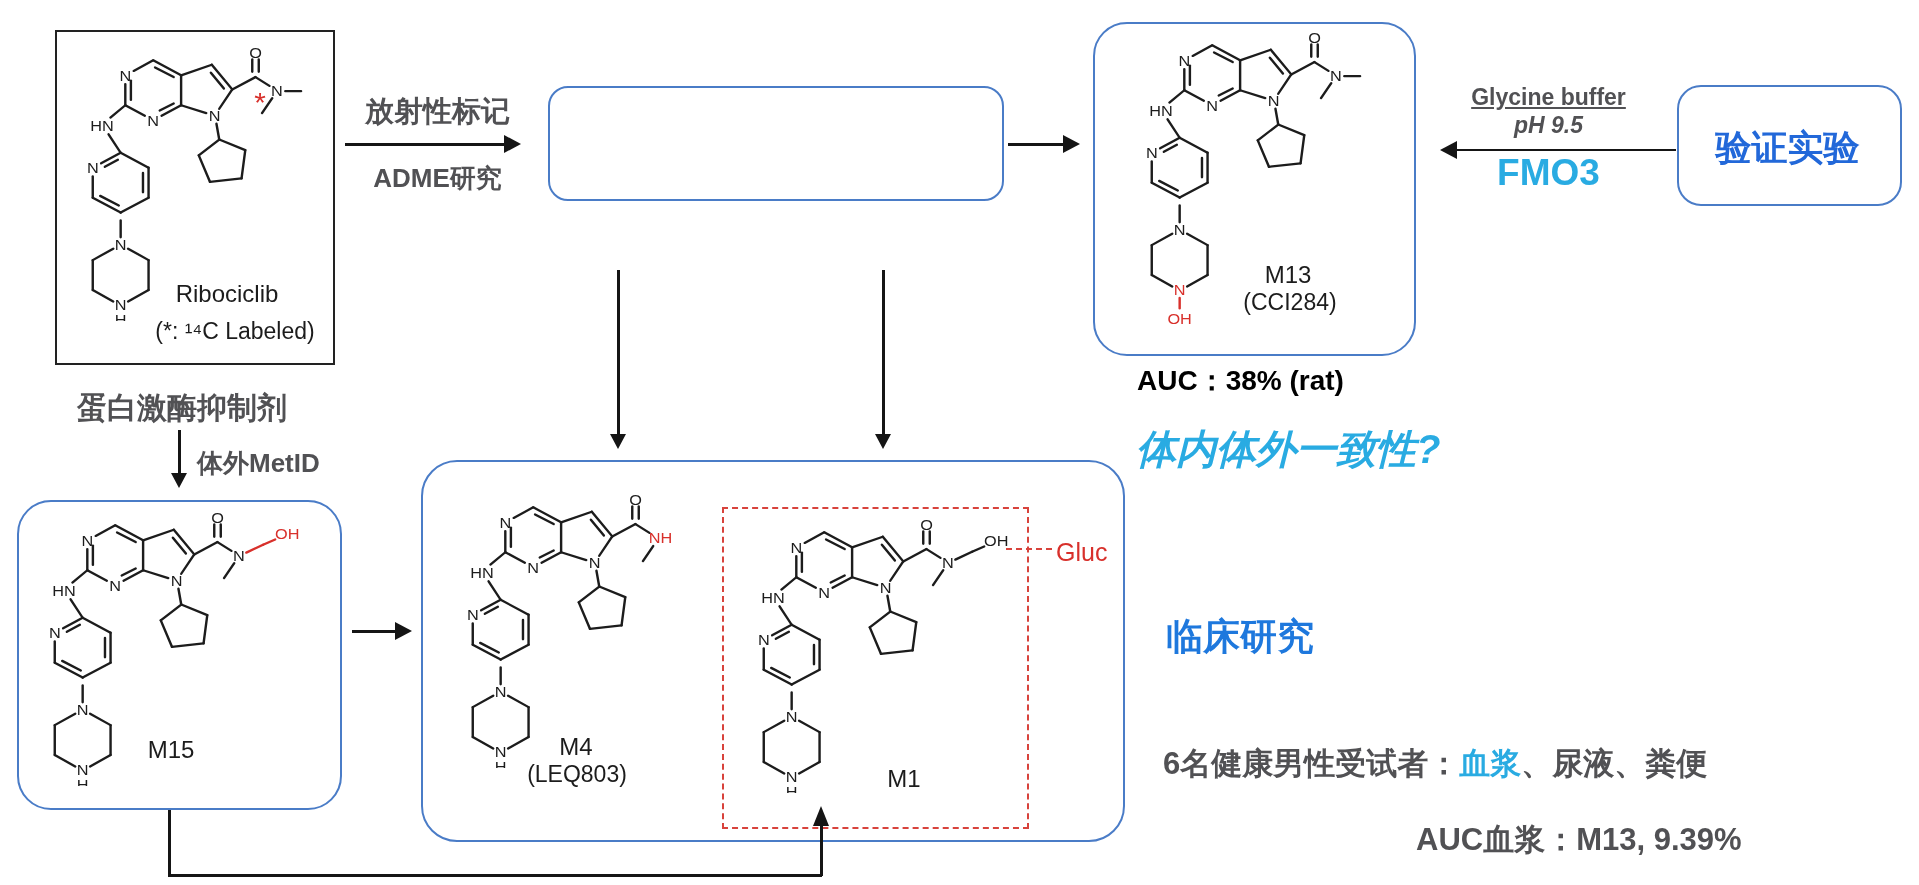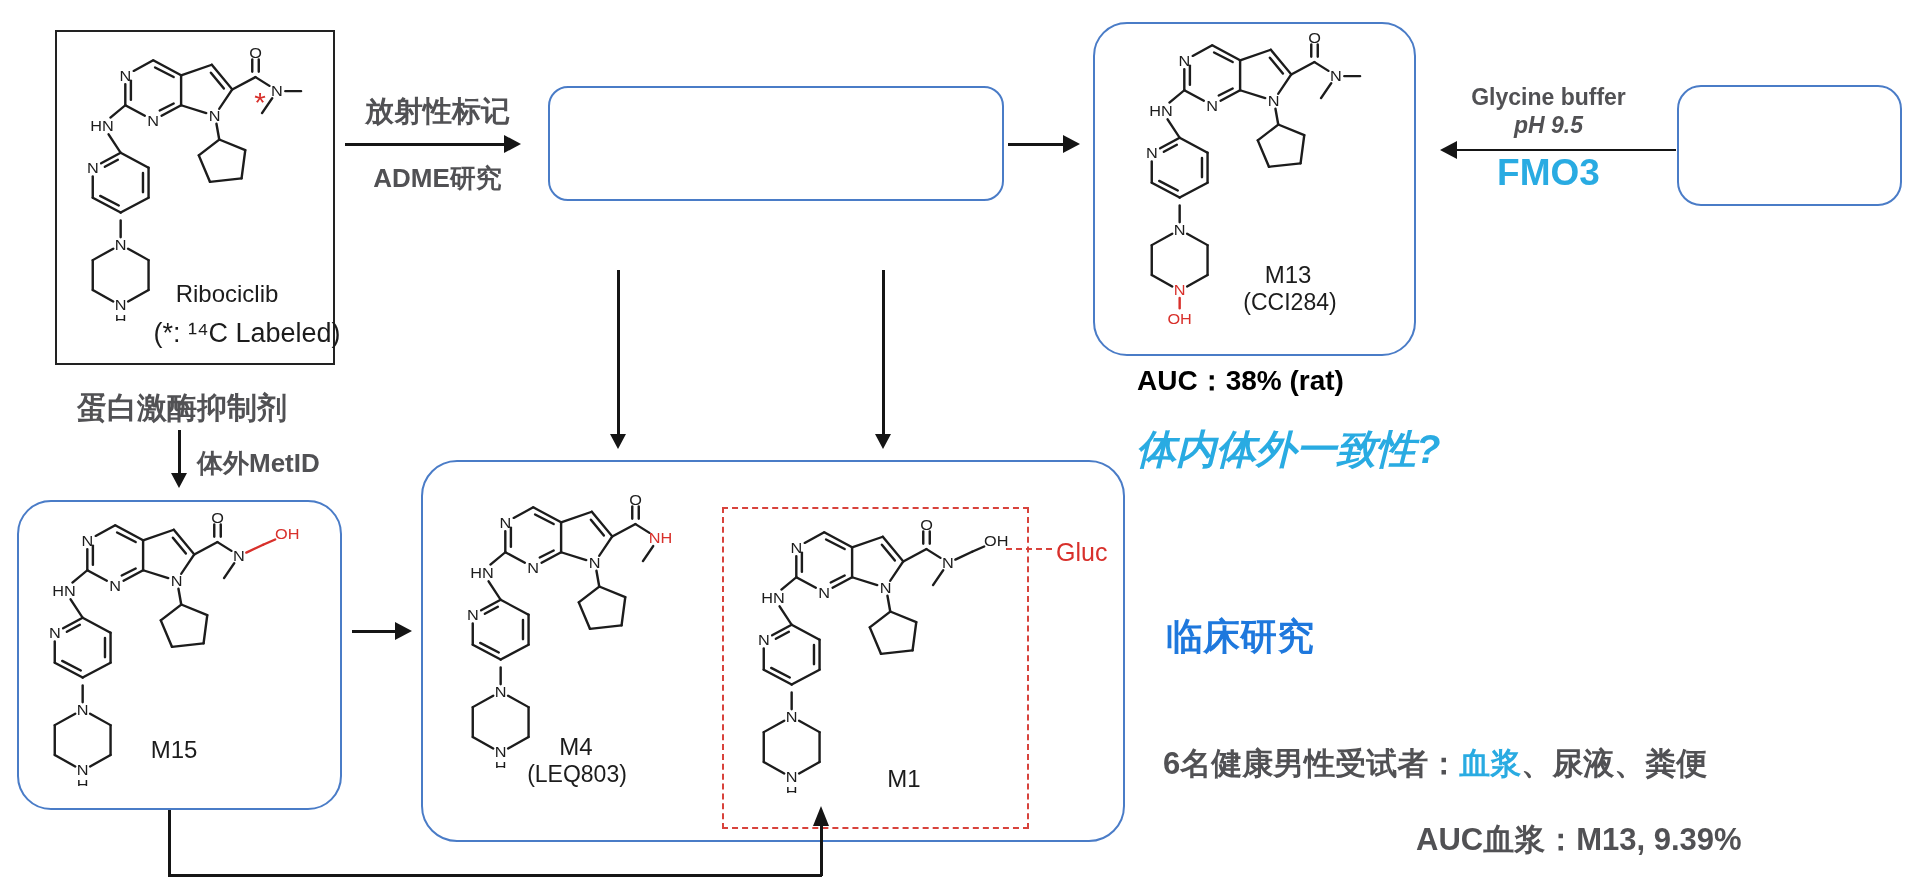--- a/index.html
+++ b/index.html
@@ -82,21 +82,21 @@
         <text x="62" y="232" fill="#1c1c1c" font-size="17.5" text-anchor="middle" dominant-baseline="central" font-family="Liberation Sans, sans-serif">N</text>
         <line x1="239" y1="57" x2="256" y2="57" stroke="#1c1c1c" stroke-width="2.6" stroke-linecap="round"></line>
         <line x1="225" y1="65" x2="214" y2="82" stroke="#1c1c1c" stroke-width="2.6" stroke-linecap="round"></line>
         <text x="230" y="57" fill="#1c1c1c" font-size="17.5" text-anchor="middle" dominant-baseline="central" font-family="Liberation Sans, sans-serif">N</text>
         <text x="212" y="70" fill="#d8302b" font-size="32" text-anchor="middle" dominant-baseline="central" font-family="Liberation Sans, sans-serif">*</text>
         <text x="62" y="300" fill="#1c1c1c" font-size="17.5" text-anchor="middle" dominant-baseline="central" font-family="Liberation Sans, sans-serif">N</text>
         <text x="62" y="317" fill="#1c1c1c" font-size="17.5" text-anchor="middle" dominant-baseline="central" font-family="Liberation Sans, sans-serif">H</text>
       </svg>
     </div>
   <div class="blackcap" style="left:152px;top:280px;width:150px;font-size:24px;">Ribociclib</div>
-  <div class="blackcap" style="left:147px;top:318px;width:200px;font-size:27px;">(*: ¹⁴C Labeled)</div>
+  <div class="blackcap" style="left:135px;top:318px;width:200px;font-size:23px;">(*: ¹⁴C Labeled)</div>
 
   <div class="t ctr" style="left:340px;top:92px;width:195px;font-size:29px;">放射性标记</div>
   <div class="hl" style="left:345px;top:143px;width:160px;"></div>
   <div class="ah-r" style="left:504px;top:135px;"></div>
   <div class="t ctr" style="left:340px;top:161px;width:195px;font-size:26px;">ADME研究</div>
 
   <div class="bluebox" style="left:548px;top:86px;width:452px;height:111px;border-radius:20px;"></div>
 
   <div class="hl" style="left:1008px;top:143px;width:56px;"></div>
   <div class="ah-r" style="left:1063px;top:135px;"></div>
@@ -158,27 +158,28 @@
         <text x="230" y="57" fill="#1c1c1c" font-size="17.5" text-anchor="middle" dominant-baseline="central" font-family="Liberation Sans, sans-serif">N</text>
         <line x1="62" y1="309" x2="62" y2="321" stroke="#d8302b" stroke-width="2.6" stroke-linecap="round"></line>
         <text x="62" y="300" fill="#d8302b" font-size="17.5" text-anchor="middle" dominant-baseline="central" font-family="Liberation Sans, sans-serif">N</text>
         <text x="62" y="333" fill="#d8302b" font-size="17.5" text-anchor="middle" dominant-baseline="central" font-family="Liberation Sans, sans-serif">OH</text>
       </svg>
     </div>
   <div class="blackcap" style="left:1238px;top:261px;width:100px;font-size:24px;">M13</div>
   <div class="blackcap" style="left:1215px;top:289px;width:150px;font-size:23px;">(CCI284)</div>
   <div class="t aucblue" style="left:1137px;top:362px;font-size:28px;font-weight:600;">AUC：38% (rat)</div>
 
-  <div class="t ctr" style="left:1456px;top:84px;width:185px;font-size:23px;">Glycine buffer</div>
+  <div class="t ctr" style="left:1456px;top:84px;width:185px;font-size:23px;text-decoration:underline;">Glycine buffer</div>
   <div class="t ctr" style="left:1456px;top:112px;width:185px;font-size:23px;font-style:italic;">pH 9.5</div>
   <div class="ah-l" style="left:1440px;top:141px;"></div>
   <div class="hl" style="left:1455px;top:148.5px;width:221px;"></div>
   <div class="t ctr cyan" style="left:1456px;top:152px;width:185px;font-size:37px;">FMO3</div>
 
   <div class="bluebox" style="left:1677px;top:85px;width:221px;height:117px;border-radius:24px;border-width:2.5px;"></div>
+  <div class="t ctr blue" style="left:1677px;top:124px;width:221px;font-size:36px;">验证实验</div>
 
   <div class="t cyan" style="left:1136px;top:422px;font-size:40px;font-style:italic;">体内体外一致性?</div>
 
   <div class="t" style="left:77px;top:388px;font-size:30px;">蛋白激酶抑制剂</div>
   <div class="vl" style="left:178px;top:430px;height:45px;"></div>
   <div class="ah-d" style="left:171px;top:473px;"></div>
   <div class="t" style="left:197px;top:446px;font-size:26px;">体外MetID</div>
 
   <div class="bluebox" style="left:17px;top:500px;width:321px;height:306px;border-radius:34px;"></div>
   <div class="abs" style="left:25px;top:506px;">
@@ -234,21 +235,21 @@
         <text x="62" y="232" fill="#1c1c1c" font-size="17.5" text-anchor="middle" dominant-baseline="central" font-family="Liberation Sans, sans-serif">N</text>
         <line x1="225" y1="65" x2="214" y2="82" stroke="#1c1c1c" stroke-width="2.6" stroke-linecap="round"></line>
         <text x="230" y="57" fill="#1c1c1c" font-size="17.5" text-anchor="middle" dominant-baseline="central" font-family="Liberation Sans, sans-serif">N</text>
         <line x1="238" y1="53" x2="256" y2="44" stroke="#d8302b" stroke-width="2.6" stroke-linecap="round"></line>
         <line x1="256" y1="44" x2="269" y2="38" stroke="#d8302b" stroke-width="2.6" stroke-linecap="round"></line>
         <text x="282" y="31" fill="#d8302b" font-size="17.5" text-anchor="middle" dominant-baseline="central" font-family="Liberation Sans, sans-serif">OH</text>
         <text x="62" y="300" fill="#1c1c1c" font-size="17.5" text-anchor="middle" dominant-baseline="central" font-family="Liberation Sans, sans-serif">N</text>
         <text x="62" y="317" fill="#1c1c1c" font-size="17.5" text-anchor="middle" dominant-baseline="central" font-family="Liberation Sans, sans-serif">H</text>
       </svg>
     </div>
-  <div class="blackcap" style="left:124px;top:736px;width:100px;font-size:24px;">M15</div>
+  <div class="blackcap" style="left:113px;top:736px;width:100px;font-size:24px;padding-left:8px;">M15</div>
 
   <div class="hl" style="left:352px;top:630px;width:44px;"></div>
   <div class="ah-r" style="left:395px;top:622px;"></div>
 
   <div class="vl" style="left:617px;top:270px;height:166px;"></div>
   <div class="ah-d" style="left:610px;top:434px;"></div>
   <div class="vl" style="left:882px;top:270px;height:166px;"></div>
   <div class="ah-d" style="left:875px;top:434px;"></div>
 
   <div class="bluebox" style="left:421px;top:460px;width:700px;height:378px;border-radius:36px;"></div>

